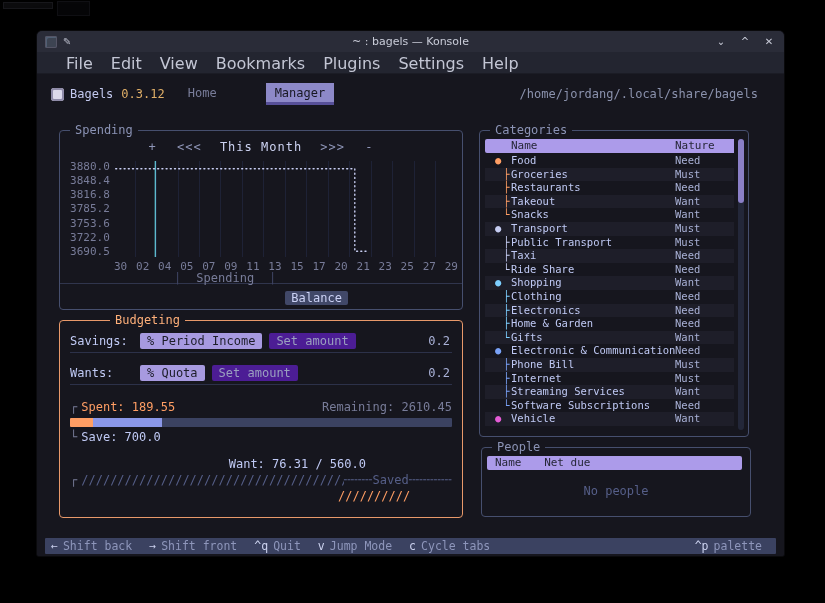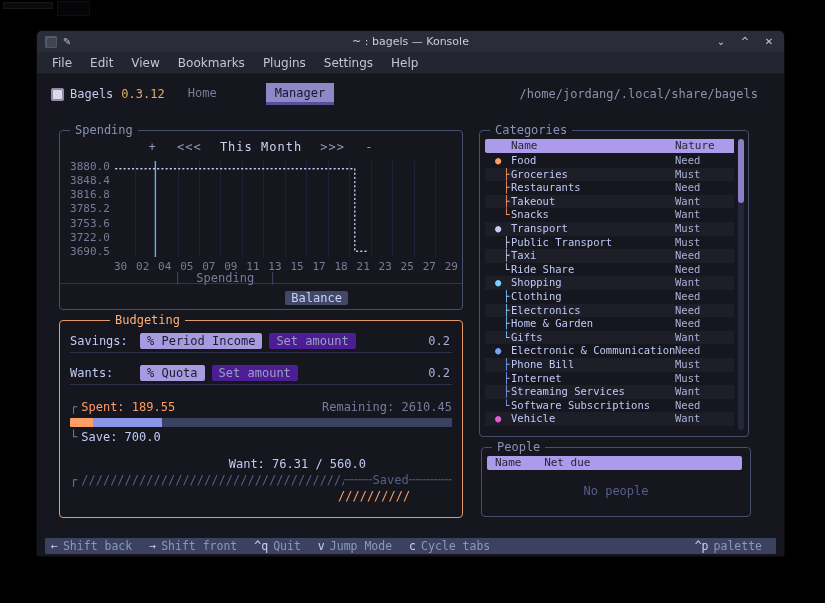--- a/index.html
+++ b/index.html
@@ -20,22 +20,22 @@
               padding:0 8px; font-family:"DejaVu Sans", sans-serif; font-size:11px; color:#c9ccd8; }
   .tb-appicon { width:12px; height:12px; border-radius:2px; background:#3d4452;
                 box-shadow: inset 0 0 0 1px #556, inset 2px 2px 0 #9fd1ff33; margin-right:6px; }
   .tb-pencil { font-size:10px; color:#b7bac8; margin-right:6px; }
   .tb-title { position:absolute; left:50%; transform:translateX(-50%); white-space:nowrap; }
   .tb-controls { margin-left:auto; display:flex; gap:10px; }
   .tb-btn { width:14px; text-align:center; font-size:10px; color:#c9ccd8; cursor:default; }
 
   
   .menubar { height:22px; background:#232530; border-bottom:1px solid #1b1c25; display:flex;
-             align-items:center; padding:0 6px; font-family:"DejaVu Sans", sans-serif;
-             font-size:12px; color:#c3c6d4; }
+             padding:0 20px; font-family:"DejaVu Sans", sans-serif;
+             font-size:16px; color:#c3c6d4; }
   .menu-item { padding:2px 9px; border-radius:2px; }
 
   
   .terminal { position:relative; height:483px; background:#16161e; font-size:12px; color:#a9b1d6; }
 
   .app-header { position:absolute; left:14px; right:26px; top:8px; height:24px;
                 display:flex; align-items:center; }
   .brand-icon { width:13px; height:13px; border-radius:3px; background:#dcd9ea;
                 box-shadow: inset 0 0 0 2px #8f8ba8; margin-right:6px; flex:0 0 auto; }
   .brand-name { color:#c3c9ef; }
@@ -203,21 +203,21 @@
         <span>30</span>
         <span>02</span>
         <span>04</span>
         <span>05</span>
         <span>07</span>
         <span>09</span>
         <span>11</span>
         <span>13</span>
         <span>15</span>
         <span>17</span>
-        <span>18</span>
+        <span>20</span>
         <span>21</span>
         <span>23</span>
         <span>25</span>
         <span>27</span>
         <span>29</span>
       </div>
       <div class="sp-divider"></div>
       <div class="sp-tabs">
         <span class="sp-sep">|</span>
         <span class="sp-tab">Spending</span>

